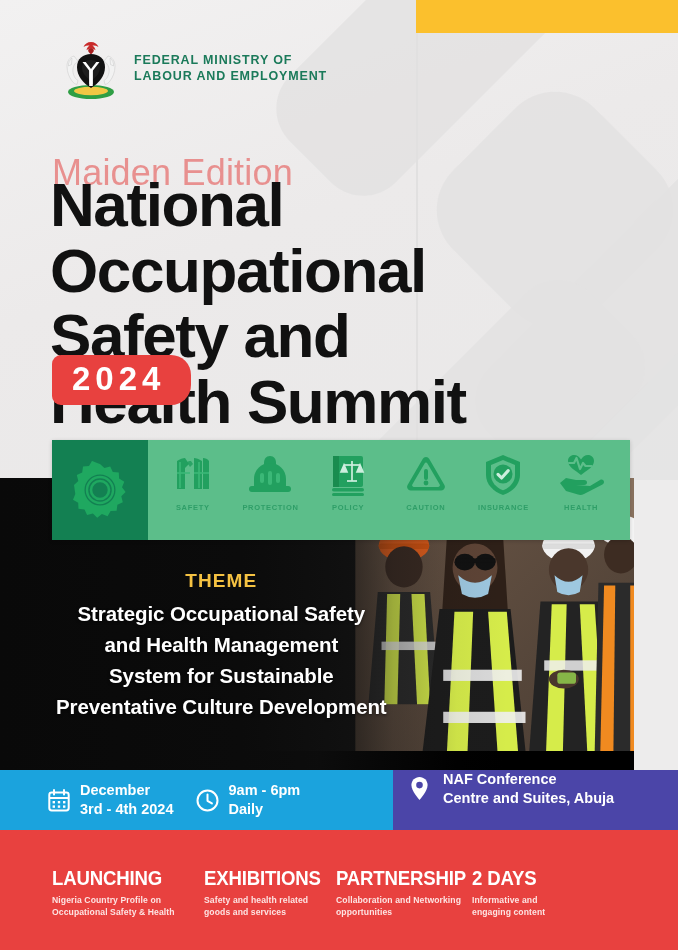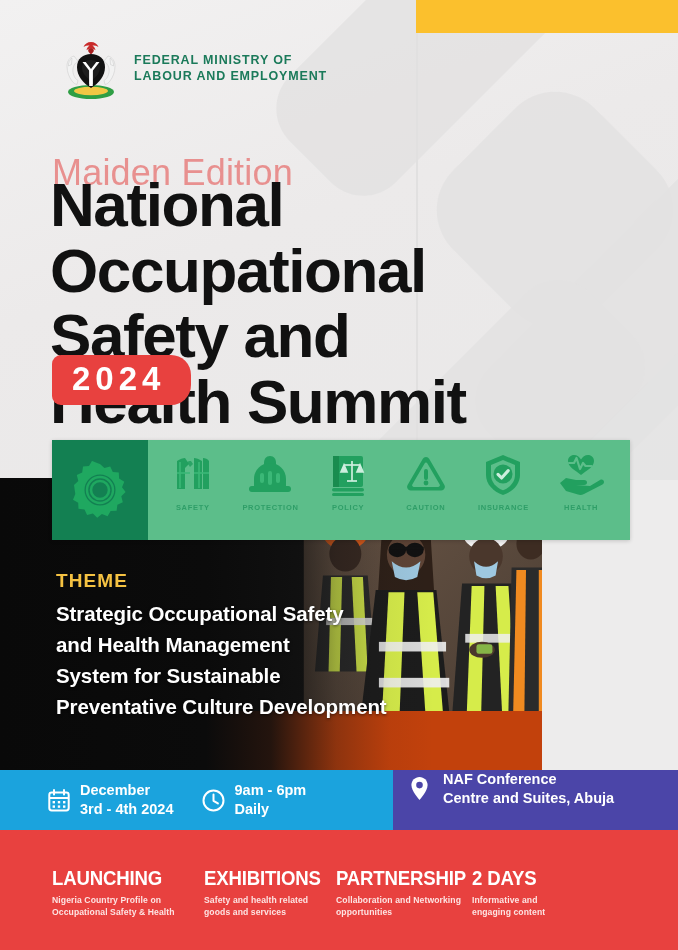--- a/index.html
+++ b/index.html
@@ -55,22 +55,22 @@
   .year-badge{
     position:absolute; left:52px; top:355px;
     background:#e8413f; color:#ffffff;
     border-radius:9px 20px 20px 9px;
     padding:5px 26px 7px 20px;
     font-size:33px; font-weight:bold; letter-spacing:5px;
   }
 
   
   .photo-band{
-    position:absolute; left:0; top:478px; width:542px; height:292px;
-    overflow:hidden; background:#c2410c;
+    position:absolute; left:0; top:478px; width:634px; height:292px;
+    overflow:hidden; background:#000000;text-align:center;
   }
   .photo-img{ position:absolute; inset:0; }
   .photo-overlay{
     position:absolute; inset:0;
     background:linear-gradient(90deg,#090909 0%,#0b0b0b 38%,rgba(14,14,14,.88) 50%,rgba(20,20,20,.30) 62%,rgba(20,20,20,.05) 72%,rgba(0,0,0,0) 80%);
   }
   .theme-block{ position:absolute; left:56px; top:92px; z-index:4; }
   .theme-label{
     font-size:19px; font-weight:bold; color:#f5c242; letter-spacing:1.1px; margin-bottom:6px;
   }
@@ -96,21 +96,21 @@
   .gicon svg{ display:block; }
   .gicon .lbl{
     margin-top:6px; font-size:7.5px; font-weight:bold; letter-spacing:.7px; color:#2f9e68;
   }
 
   
   .info-bar{
     position:absolute; left:0; top:770px; width:678px; height:60px; display:flex;
   }
   .info-blue{
-    width:393px; background:#1ba3dd; display:flex; align-items:center; padding-left:48px; gap:28px;
+    width:393px; background:#1ba3dd; display:flex; align-items:center; padding-left:48px; gap:22px;
   }
   .info-purple{
     flex:1; background:#4b45a8; display:flex; align-items:flex-start; padding-left:17px;
   }
   .info-item{ display:flex; align-items:center; gap:10px; }
   .info-item .txt{
     color:#ffffff; font-size:14.5px; font-weight:bold; line-height:1.3;
   }
   .ic{ flex:0 0 auto; }
 

